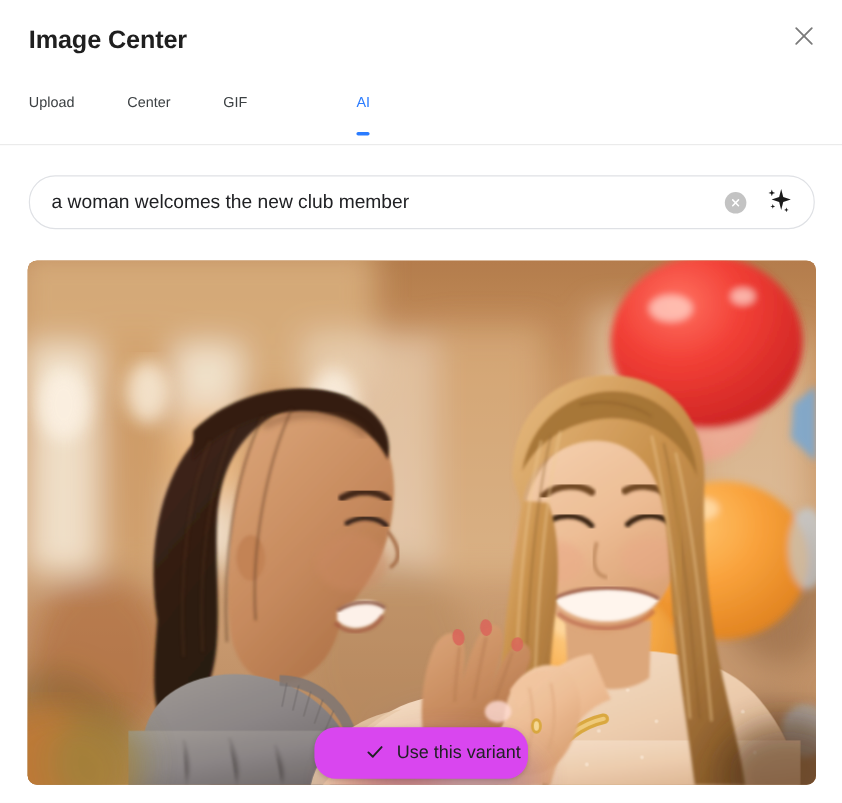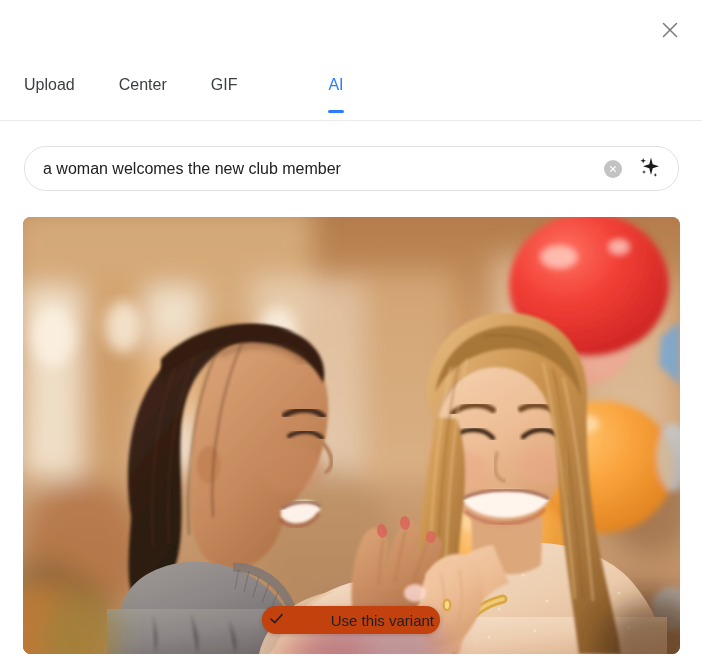--- a/index.html
+++ b/index.html
@@ -50,21 +50,21 @@
     position: absolute;
     top: 74px; left: 0;
     width: 702px;
     height: 46px;
     display: flex;
     align-items: flex-start;
     padding-left: 24px;
   }
   .tab {
     position: relative;
-    font-size: 16px;
+    font-size: 12px;
     color: #3c4043;
     background: none;
     border: none;
     padding: 0;
     margin-right: 44px;
     cursor: pointer;
     line-height: 22px;
     font-family: "Liberation Sans", sans-serif;
   }
   .tab.active { color: #2b7cff; margin-left: 47px; }
@@ -151,43 +151,44 @@
     width: 100%; height: 100%;
     display: block;
   }
 
   
   #use-variant-btn {
     position: absolute;
     left: 262px;
     top: 606px;
     width: 178px;
-    height: 28px;
-    background: #c2410c;
+    height: 43px;
+    background: #d946ef;
     border: none;
     border-radius: 18px;
     display: flex;
     align-items: center;
-    justify-content: space-between;
+    justify-content: flex-end;
     gap: 10px;
     cursor: pointer;
     box-shadow: 0 1px 4px rgba(0,0,0,0.18);
     font-family: "Liberation Sans", sans-serif;
   }
   #use-variant-label {
     font-size: 15px;
     color: #202124;
   }
 </style>
 </head>
 <body>
 
 <div id="modal">
 
   <div id="header">
+    <div id="modal-title">Image Center</div>
     <button id="close-btn">
       <span>
         <svg width="18" height="18" viewBox="0 0 18 18">
           <path d="M2.5 2.5 L15.5 15.5 M15.5 2.5 L2.5 15.5" stroke="#7a7a7a" stroke-width="1.5" stroke-linecap="round" fill="none"></path>
         </svg>
       </span>
     </button>
   </div>
 
   <div id="tabs">

